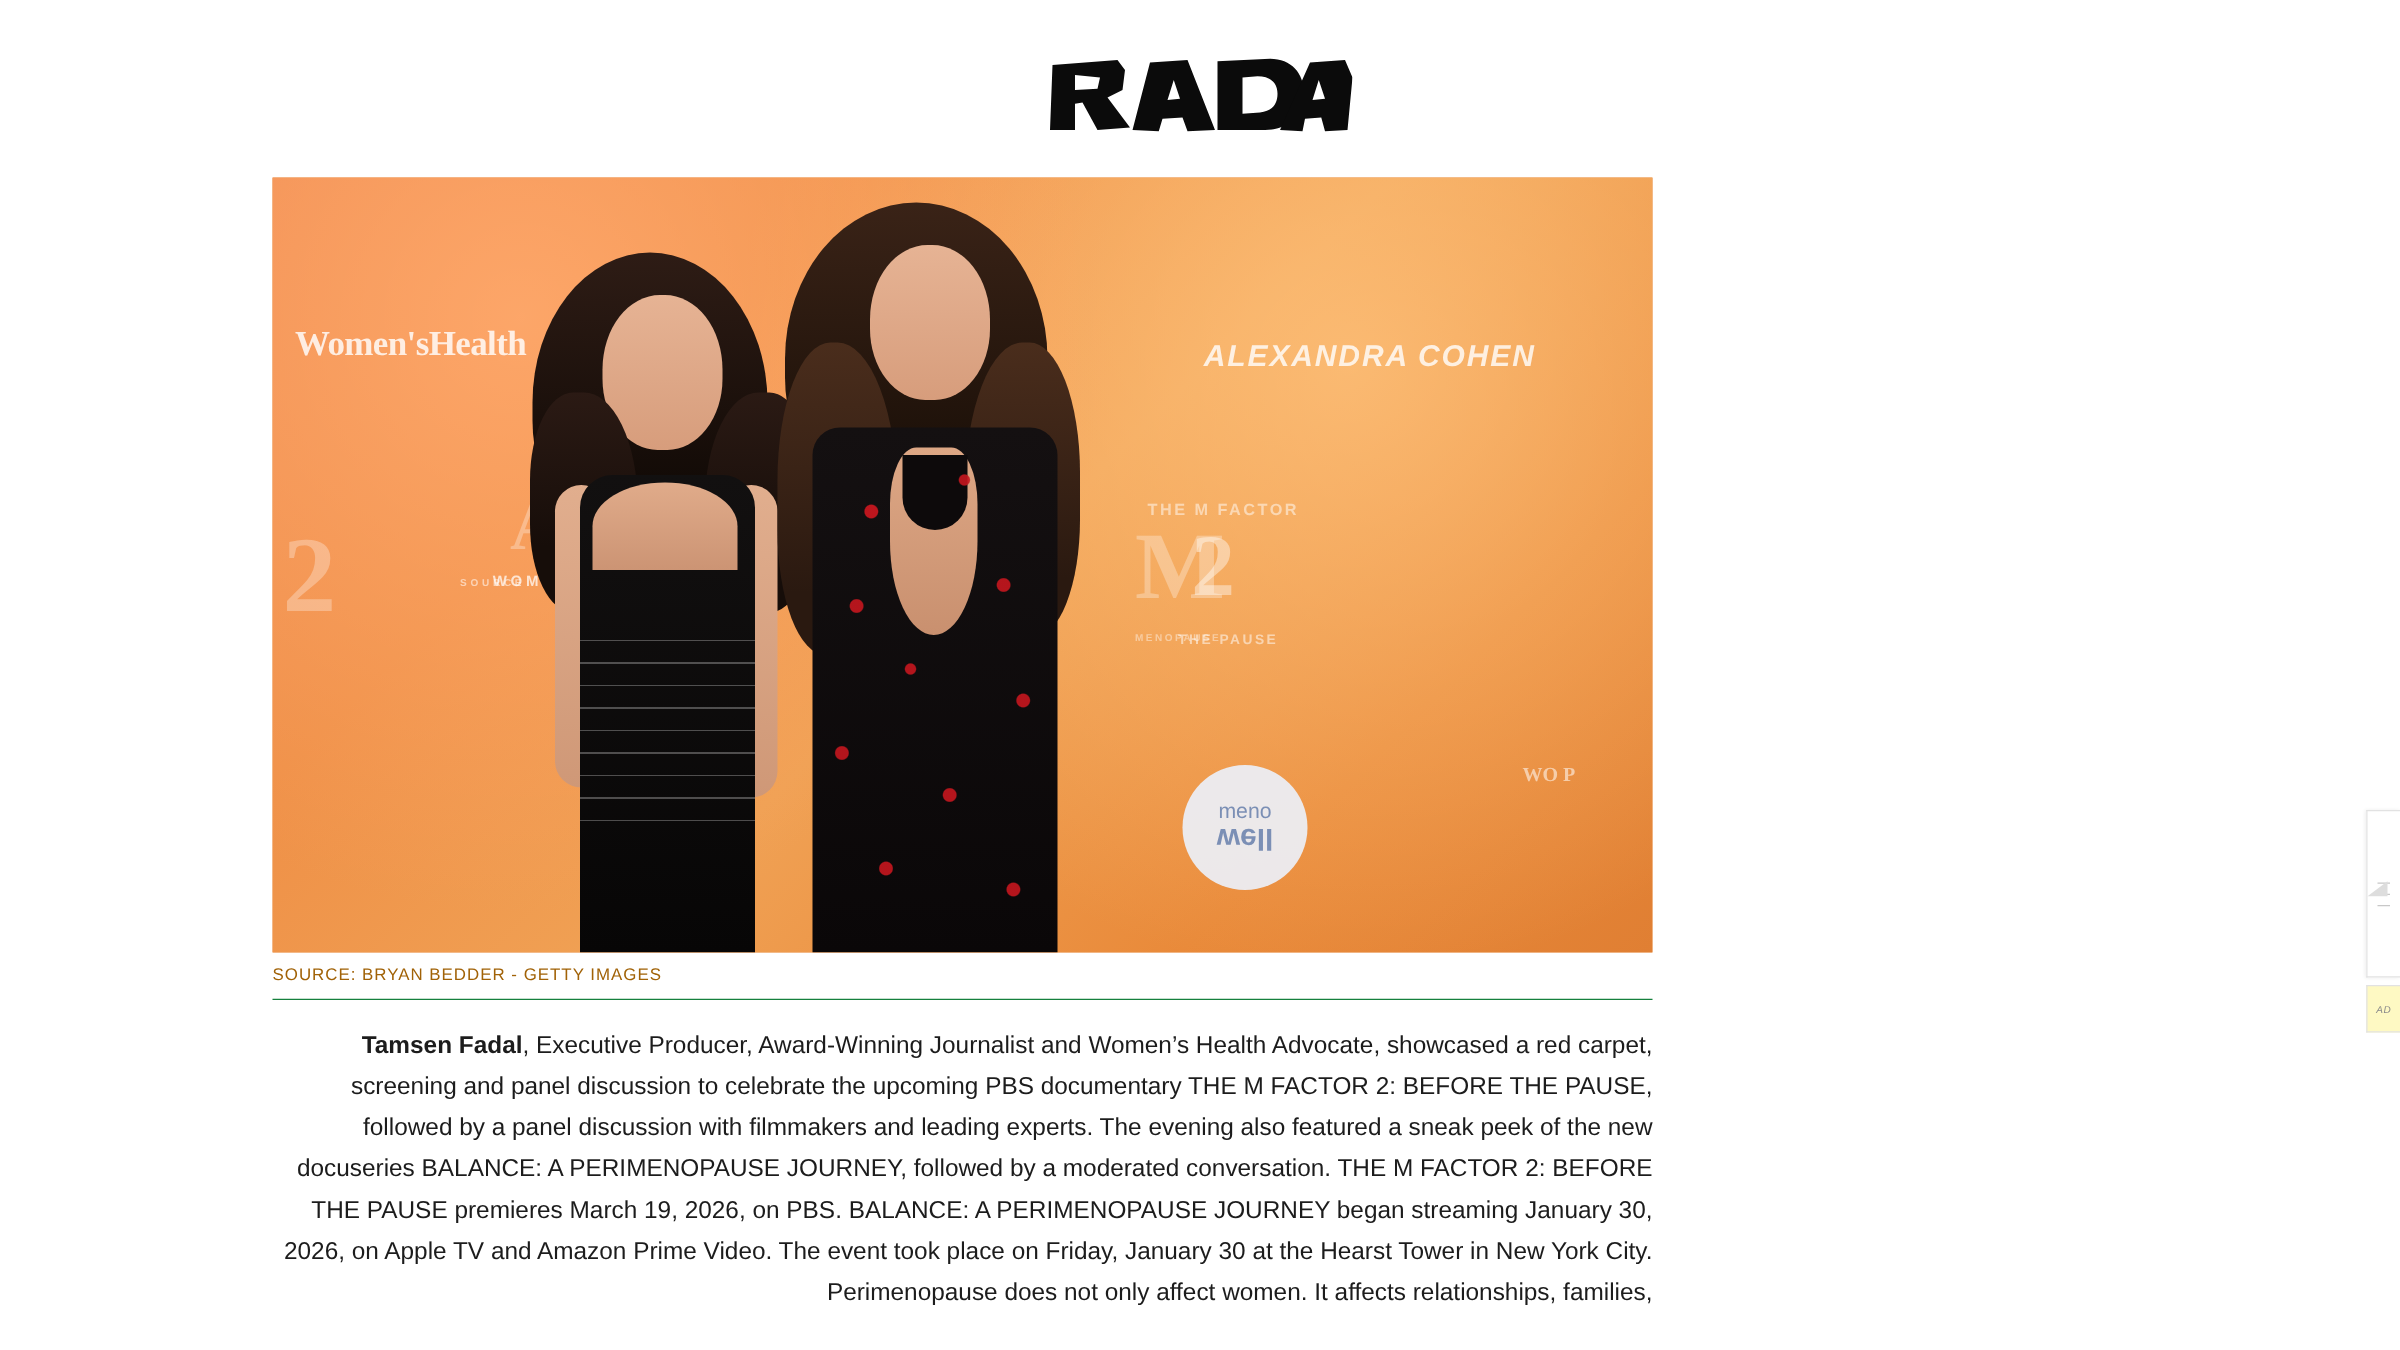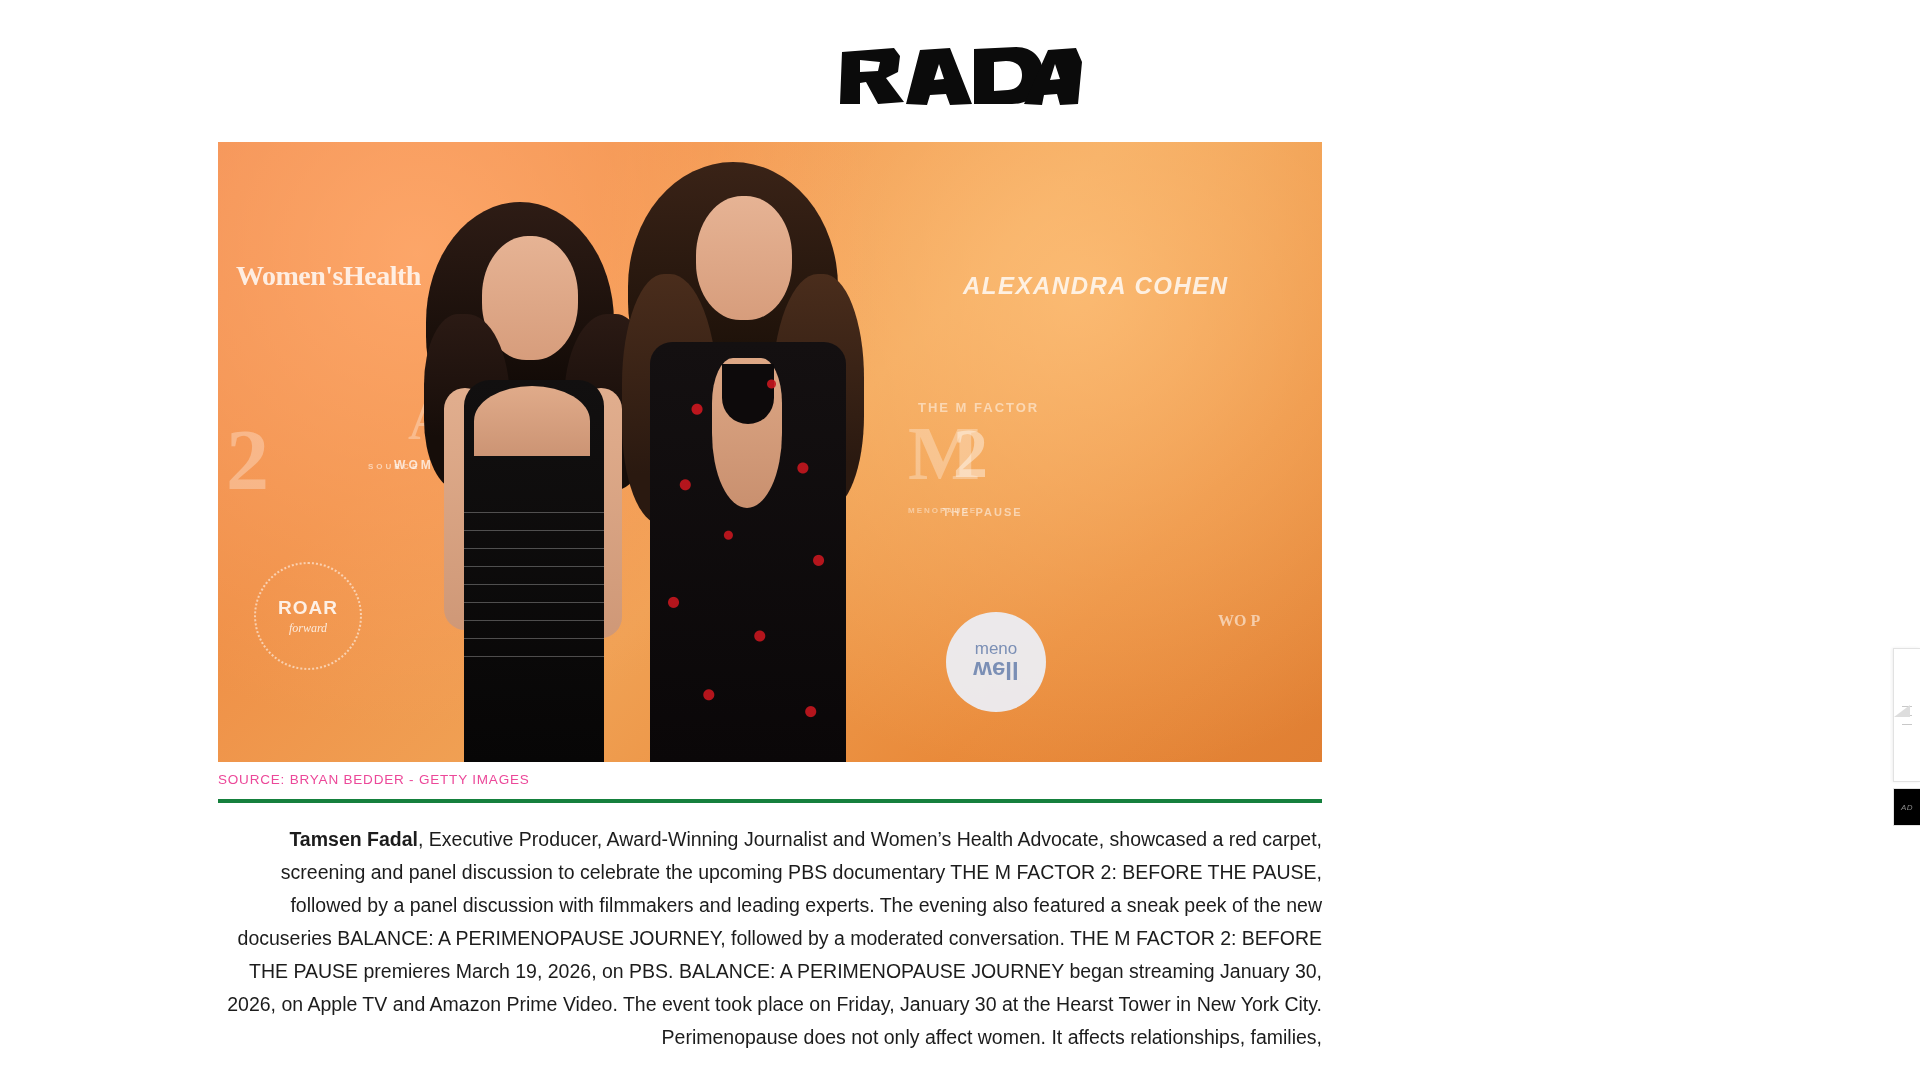--- a/index.html
+++ b/index.html
@@ -242,24 +242,24 @@
     position: absolute;
     border-radius: 40px;
     background: linear-gradient(180deg, #e1ae8e 0%, #cf9877 100%);
   }
 
   
   .caption {
     width: 1104px;
     box-sizing: border-box;
     padding: 10px 0 12px 0;
-    border-bottom: 4px solid #15803d;
+    border-bottom: 1px solid #15803d;
     font-size: 13.5px;
     letter-spacing: 0.8px;
-    color: #ec4899;
+    color: #a16207;
     text-transform: uppercase;
   }
 
   
   .body-copy {
     margin-top: 20px;
     width: 1104px;
     font-size: 19.5px;
     line-height: 33px;
     color: #1c1c1c;
@@ -303,21 +303,21 @@
     height: 1px;
     background: #c8c8c8;
   }
 
   .rail-tag {
     position: absolute;
     right: 0;
     top: 140px;
     width: 26px;
     height: 36px;
-    background: #000000;
+    background: #fef9c3;
     border: 1px solid #e2e2e2;
     border-right: none;
     display: flex;
     align-items: center;
     justify-content: center;
     color: #8a8a8a;
     font-size: 8px;
     letter-spacing: 0.4px;
     font-style: italic;
   }
@@ -382,24 +382,20 @@
         </span>
       </div>
 
       <svg class="pbs-mark" viewBox="0 0 46 40">
         <circle cx="16" cy="20" r="15" fill="#4b4f9e"></circle>
         <path d="M16 6 a14 14 0 0 1 0 28 z" fill="#f2f3f8"></path>
         <circle cx="34" cy="20" r="10" fill="#4b4f9e"></circle>
         <path d="M34 11 a9 9 0 0 1 0 18 z" fill="#f2f3f8"></path>
       </svg>
 
-      <div class="seal">
-        <div class="roar">ROAR</div>
-        <div class="fwd">forward</div>
-      </div>
 
       <div class="menowell">
         <div class="m1">meno</div>
         <div class="m2">well</div>
       </div>
 
       <div class="subject s1">
         <div class="hair" style="left:-42px; top:-560px; width:188px; height:240px; background:linear-gradient(180deg,#2e1c15 0%,#130b07 75%);"></div>
         <div class="face" style="left:14px; top:-526px; width:96px; height:124px;"></div>
         <div class="hair" style="left:-44px; top:-448px; width:86px; height:176px; border-radius:40% 50% 50% 40%;"></div>

